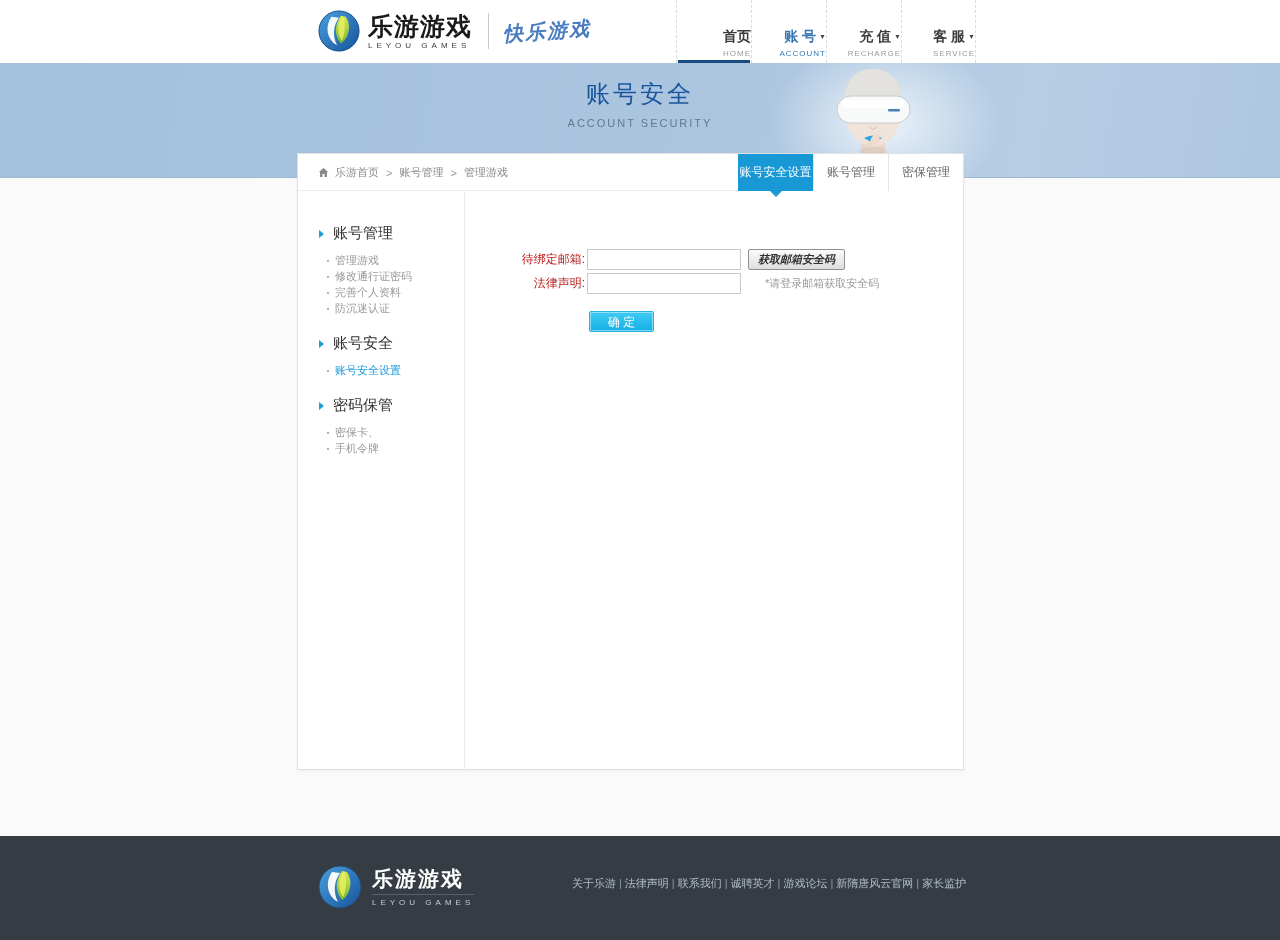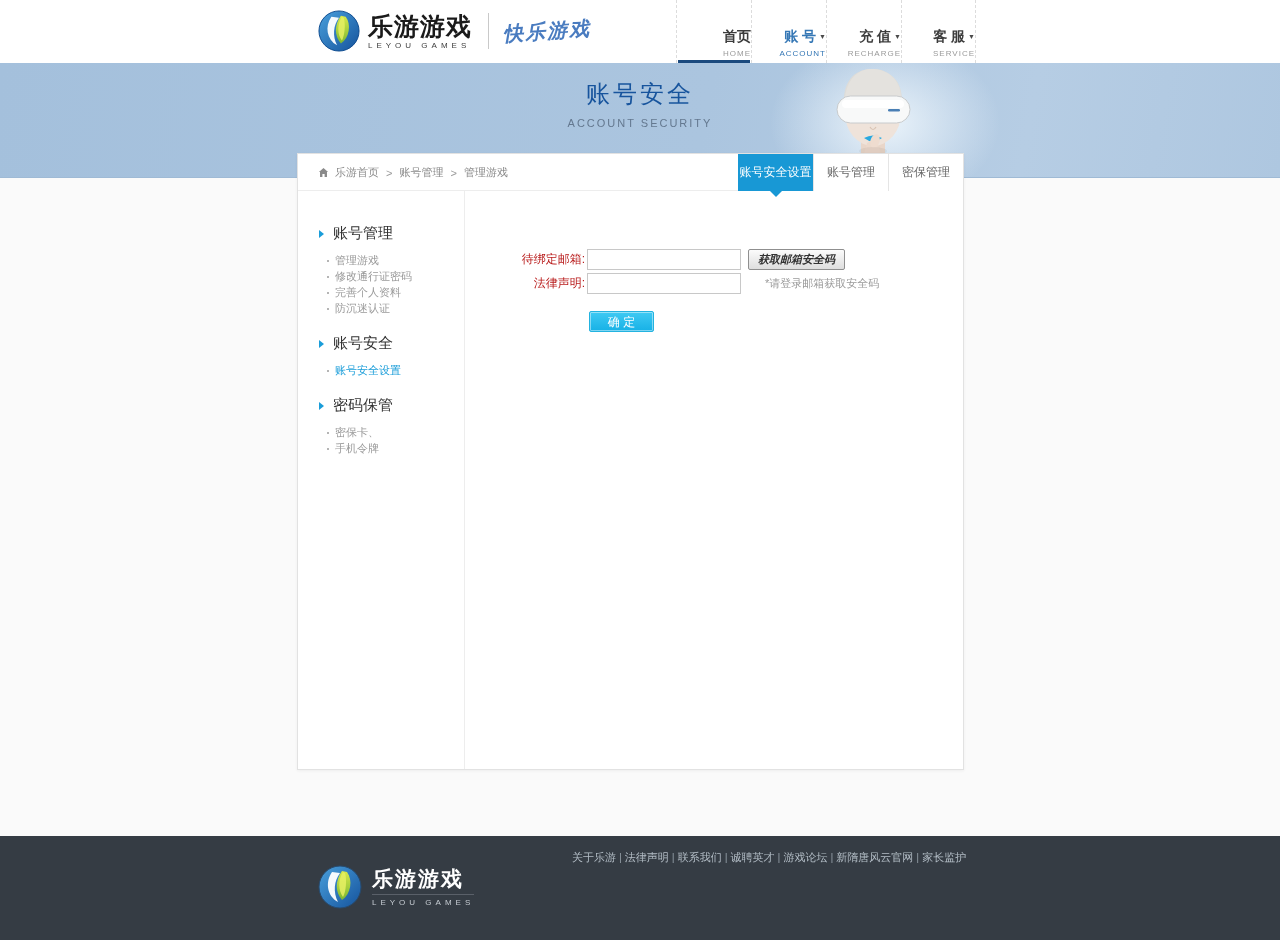--- a/index.html
+++ b/index.html
@@ -72,21 +72,21 @@
   .hint { margin-left:24px; font-size:11px; color:#9a9a9a; }
   .submit { display:block; margin-top:17px; margin-left:80px; width:65px; height:21px; background:linear-gradient(#3fcaf3,#17b1e6); border:1px solid #23b3e0; box-shadow:inset 0 0 0 1px rgba(255,255,255,0.45); color:#fff; font-size:12px; cursor:pointer; border-radius:2px; line-height:18px; }
 
   
   .footer { position:absolute; left:0; top:836px; width:1280px; height:104px; background:#353c44; }
   .f-logo { position:absolute; left:318px; top:29px; display:flex; align-items:center; cursor:default; }
   .f-logo .logo-mark { width:44px; height:44px; }
   .f-txt { margin-left:10px; }
   .f-name { font-size:21px; font-weight:bold; color:#fff; letter-spacing:2px; line-height:22px; }
   .f-sub { font-size:8px; color:#c6ccd2; letter-spacing:4px; margin-top:4px; border-top:1px solid #5a6069; padding-top:3px; }
-  .f-text { position:absolute; left:572px; top:14px; font-size:11px; }
+  .f-text { position:absolute; left:572px; top:40px; font-size:11px; }
   .f-line1 { color:#b3bdc6; margin-bottom:6px; }
   .f-link { cursor:pointer; }
   .f-sep { margin:0 3px; color:#8f99a2; }
   .f-line2 { color:#99a3ac; margin-bottom:6px; }
   .f-line3 { color:#99a3ac; display:flex; align-items:center; gap:5px; }
   .badge { width:13px; height:13px; }
 </style>
 </head>
 <body>
 

